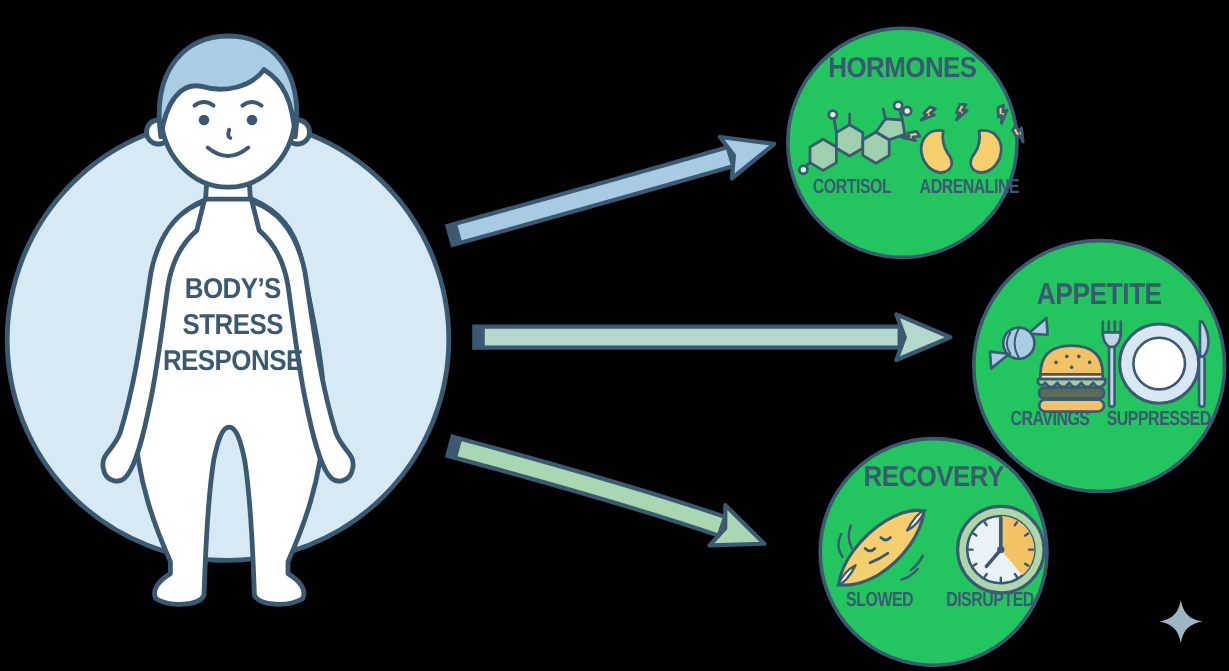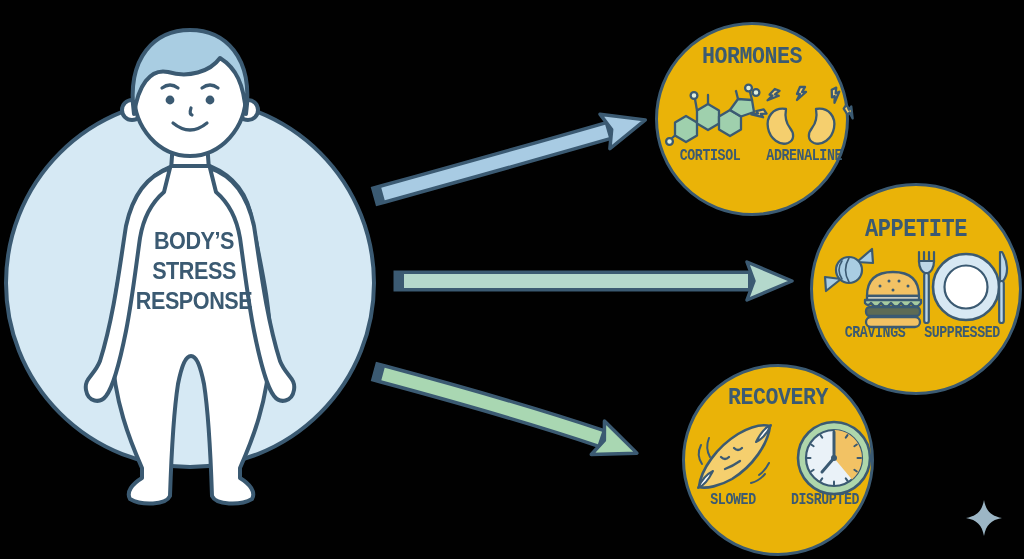--- a/index.html
+++ b/index.html
@@ -14,25 +14,25 @@
   }
   .person { position:absolute; left:70px; top:16px; }
   .center-title {
     position:absolute; left:104px; top:226px; width:180px;
     text-align:center; white-space:pre-line;
     font-size:24px; line-height:30px; font-weight:bold; color:#3b5a72;
     transform:scaleX(0.9); letter-spacing:-0.5px;
   }
   .arrow { position:absolute; overflow:visible; }
   .circle-node {
-    position:absolute; border-radius:50%; background:#eab308;
-    border:3px solid #3b5a72; box-sizing:border-box;font-family:Liberation Mono, monospace;
+    position:absolute; border-radius:50%; background:#22c55e;
+    border:3px solid #3b5a72; box-sizing:border-box;
   }
   .node-hormones { left:655px; top:22px;  width:194px; height:194px; }
-  .node-appetite { left:810px; top:183px; width:212px; height:212px; }
+  .node-appetite { left:810px; top:199px; width:212px; height:212px; }
   .node-recovery { left:682px; top:364px; width:192px; height:192px; }
   .node-title {
     position:absolute; left:0; right:0; text-align:center;
     font-weight:bold; color:#3b5a72; transform:scaleX(0.9);
     letter-spacing:-0.5px;
   }
   .node-hormones .node-title { top:18px; font-size:24px; }
   .node-appetite .node-title { top:29px; font-size:25px; transform:scaleX(0.88); }
   .node-recovery .node-title { top:17px; font-size:24px; }
   .node-icon { position:absolute; overflow:visible; }

